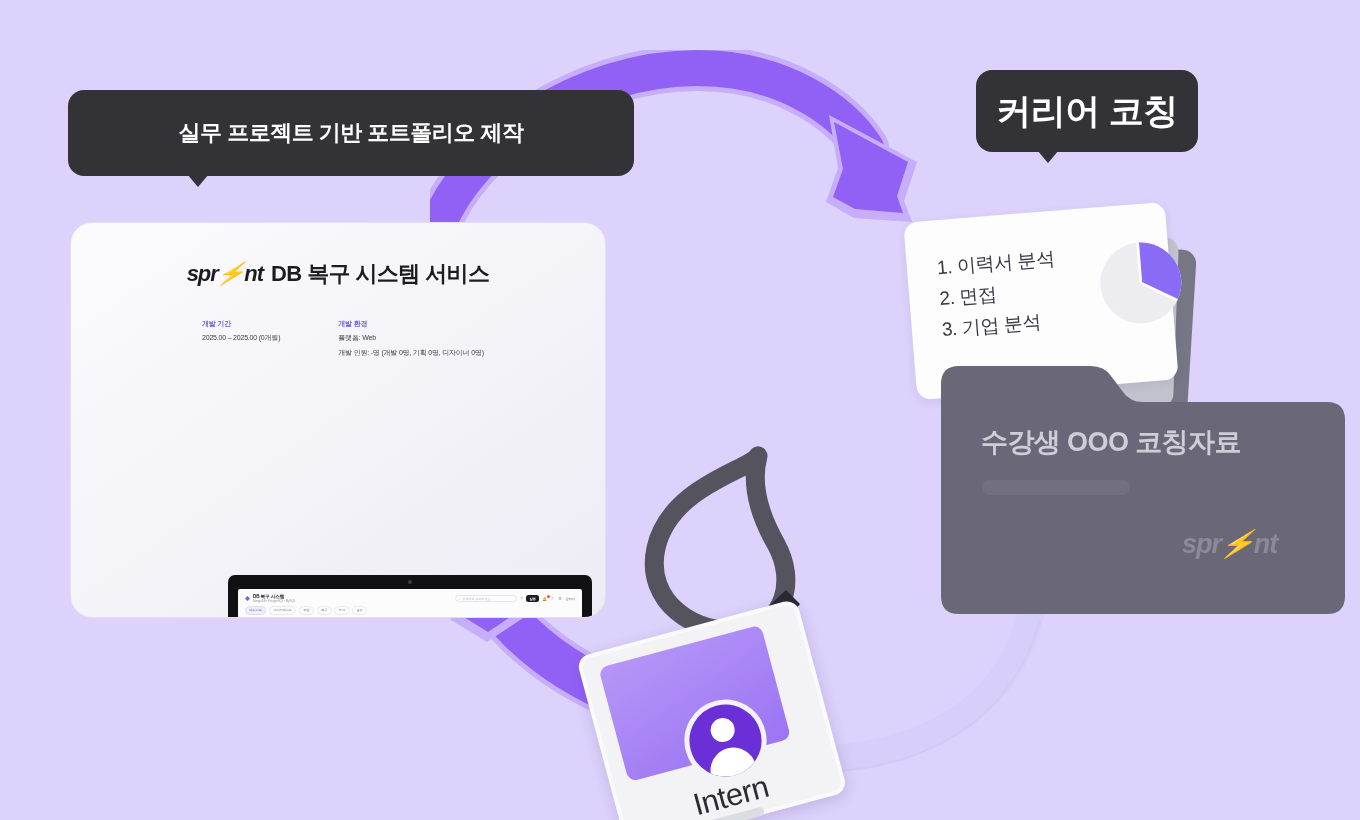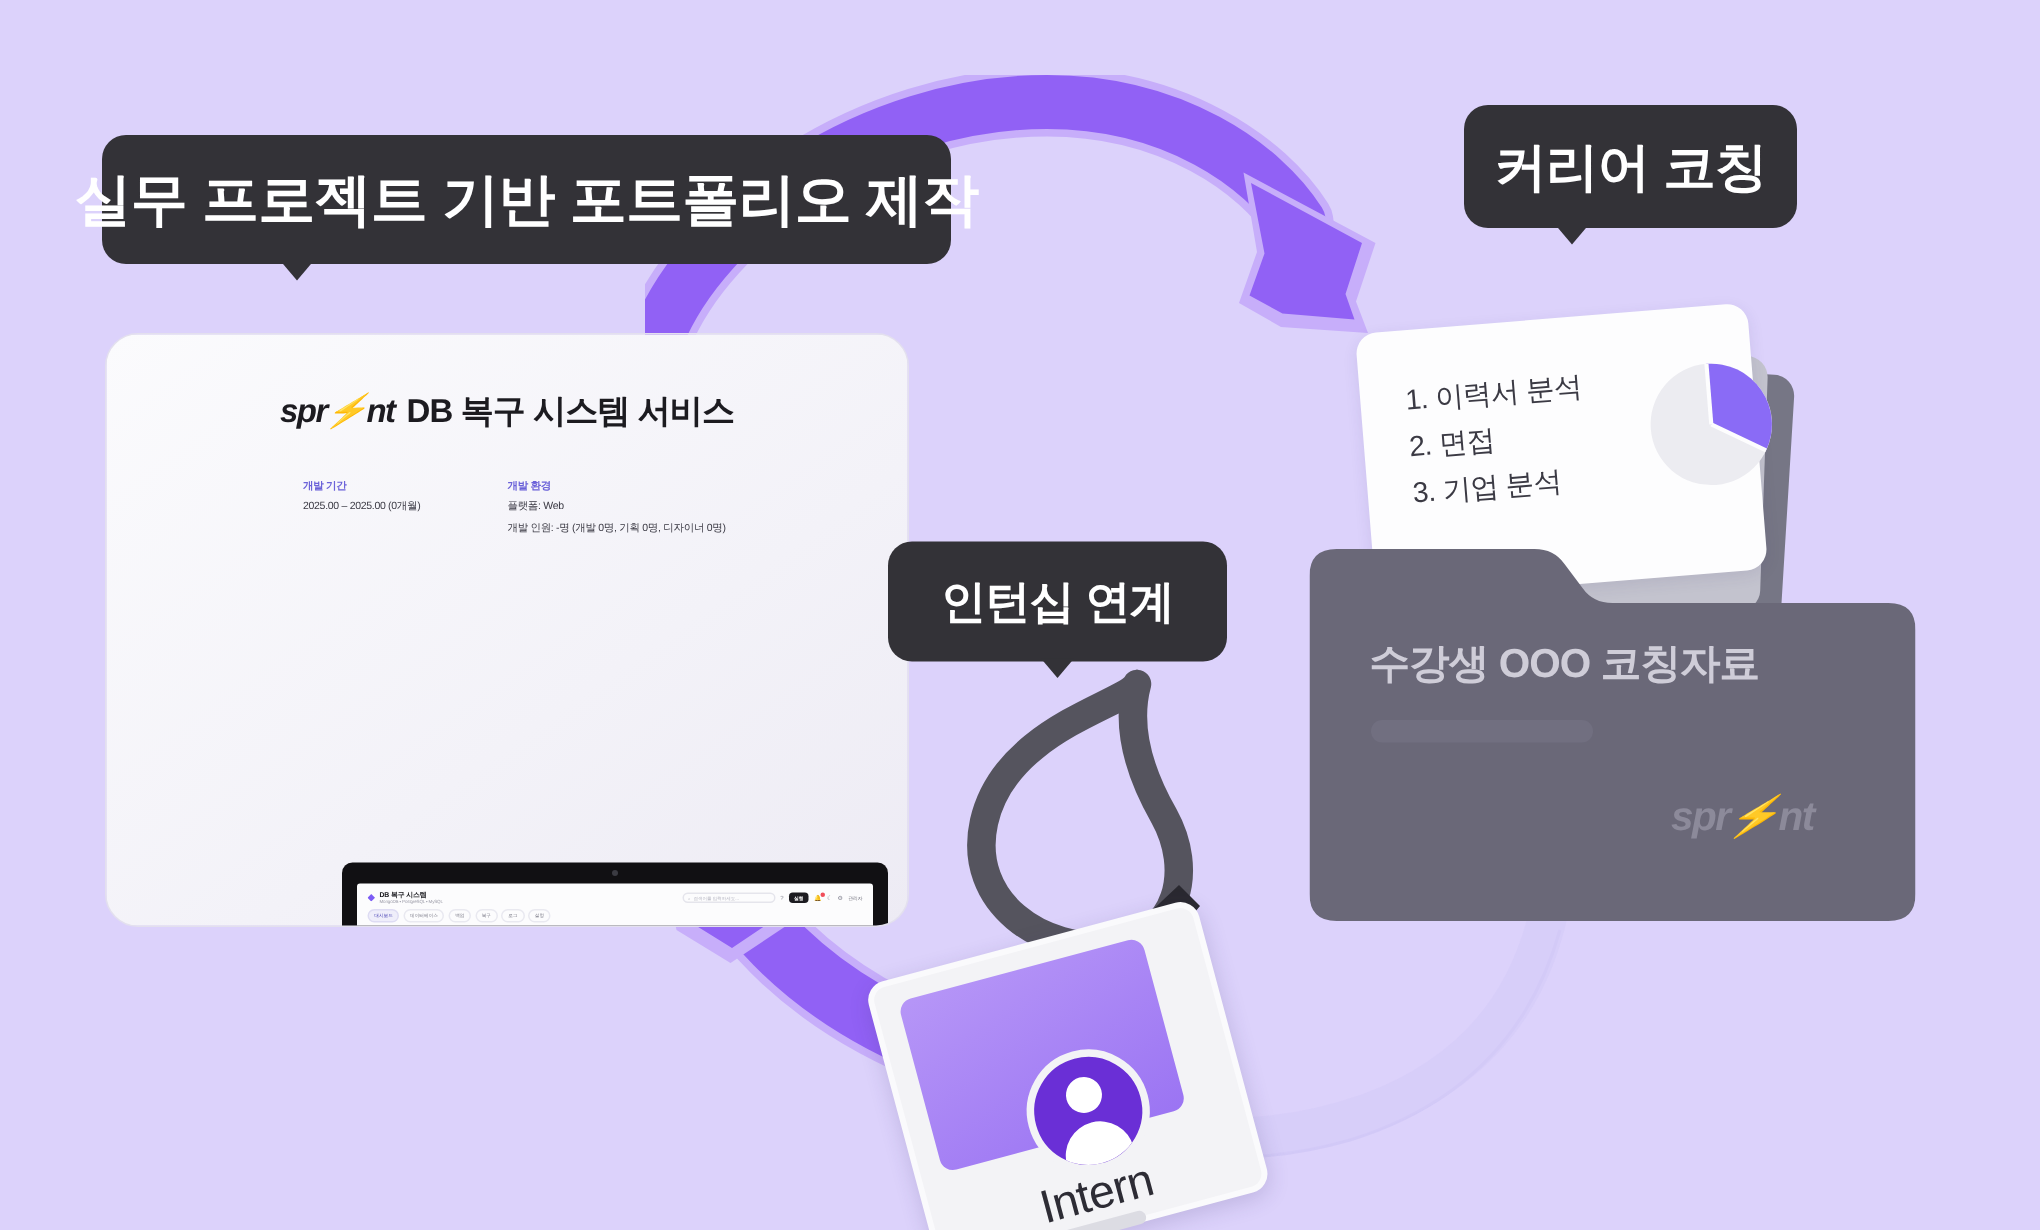--- a/index.html
+++ b/index.html
@@ -27,21 +27,21 @@
     display:flex; align-items:center; justify-content:center;
     color:#fff; font-weight:bold; letter-spacing:-0.5px;
     white-space:nowrap;
   }
   .tooltip .tail {
     position:absolute; bottom:-11px; left:50%; margin-left:-11px;
     width:0; height:0;
     border-left:11px solid transparent; border-right:11px solid transparent;
     border-top:13px solid #333237;
   }
-  #tip-portfolio { left:68px; top:90px; width:566px; height:86px; font-size:38px; }
+  #tip-portfolio { left:68px; top:90px; width:566px; height:86px; font-size:22px; }
   #tip-portfolio .tail { left:130px; }
   #tip-career   { left:976px; top:70px; width:222px; height:82px; font-size:35px; }
   #tip-career .tail { left:72px; }
   #tip-intern   { left:592px; top:361px; width:226px; height:80px; font-size:30px; }
   #tip-intern .tail { left:113px; }
 
   
   #portfolio-card {
     position:absolute; left:70px; top:222px; width:536px; height:396px;
     background:linear-gradient(145deg,#FBFBFD 0%,#F3F2F8 60%,#EDEBF4 100%);
@@ -93,21 +93,21 @@
   #docs { position:absolute; left:900px; top:212px; width:400px; height:200px; }
   .sheet { position:absolute; border-radius:14px; }
   #sheet-back  { left:78px; top:32px; width:214px; height:168px; background:#767685; transform:rotate(3.5deg); }
   #sheet-mid   { left:58px; top:22px; width:218px; height:170px; background:#C3C3CE; transform:rotate(2deg); }
   #sheet-front { left:10px; top:0px; width:262px; height:178px; background:#FDFDFE;
                  transform:rotate(-4.6deg); box-shadow:0 3px 10px rgba(60,50,110,.10); }
   #doc-list { position:absolute; left:30px; top:33px; font-size:19px; color:#3B3A44;
               line-height:1.62; letter-spacing:-0.4px; }
   #doc-pie { position:absolute; left:186px; top:33px; width:92px; height:92px; }
 
-  #folder { position:absolute; left:873px; top:366px; width:404px; height:248px;padding-left:13px; }
+  #folder { position:absolute; left:941px; top:366px; width:404px; height:248px;padding-left:13px; }
   #folder-shape { position:absolute; left:0; top:0; width:404px; height:248px; }
   #folder-title { position:absolute; left:40px; top:58px; font-size:27px; font-weight:bold;
                   color:#CFCDD8; letter-spacing:-0.6px; }
   #folder-bar { position:absolute; left:41px; top:114px; width:148px; height:15px;
                 border-radius:8px; background:#716F80; }
   #folder-logo { position:absolute; left:241px; top:162px; font-size:27px; color:#8C8A9A;
                  font-style:italic; font-weight:bold; letter-spacing:-1px; }
 
   
   #lanyard { position:absolute; left:600px; top:440px; width:320px; height:380px; }
@@ -277,18 +277,14 @@
   </div>
 
   <div class="tooltip" id="tip-portfolio">
     <span>실무 프로젝트 기반 포트폴리오 제작</span>
     <span class="tail"></span>
   </div>
   <div class="tooltip" id="tip-career">
     <span>커리어 코칭</span>
     <span class="tail"></span>
   </div>
-  <div class="tooltip" id="tip-intern">
-    <span>인턴십 연계</span>
-    <span class="tail"></span>
-  </div>
 
 </div>
 
 </body></html>

